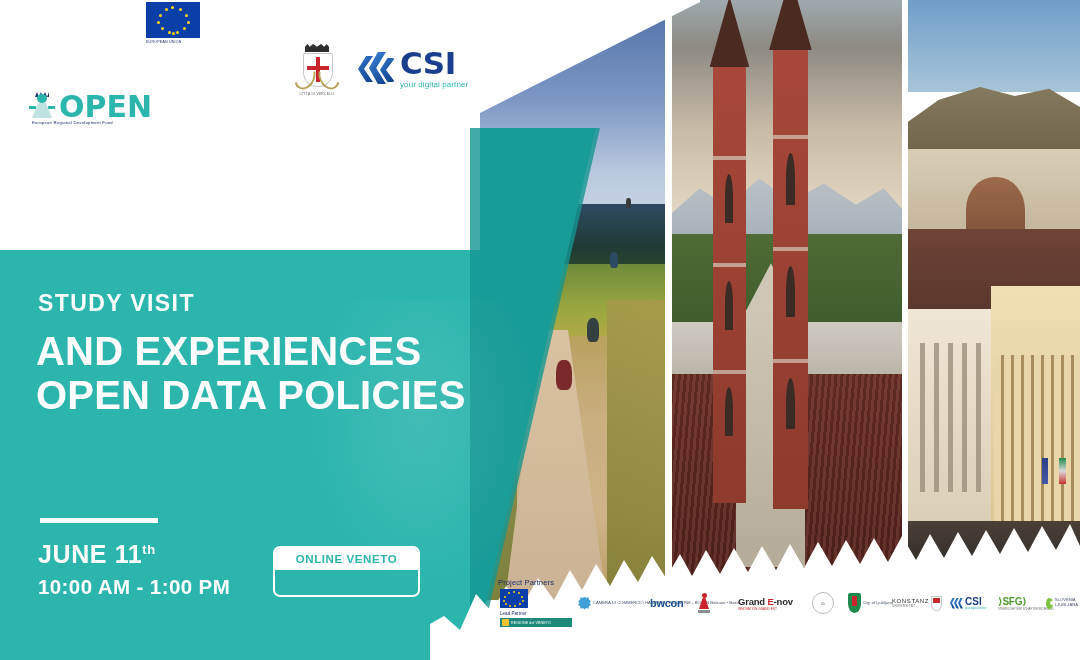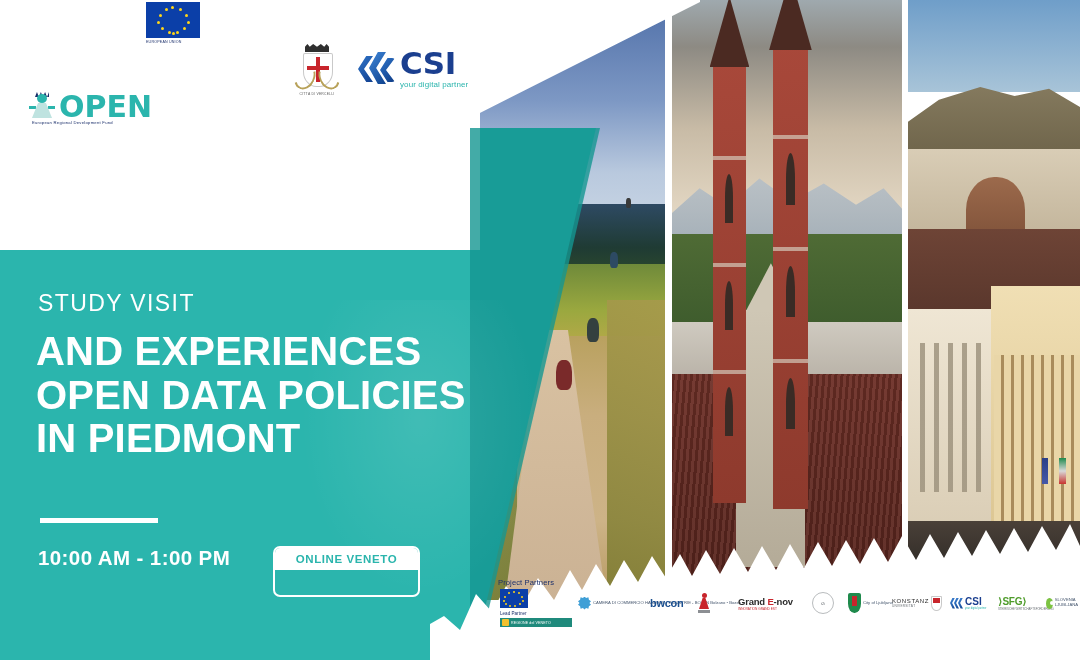--- a/index.html
+++ b/index.html
@@ -169,21 +169,21 @@
     clip-path:polygon(50% 0,100% 0,40% 50%,100% 100%,50% 100%,0 50%);}
   .csi-word{font-family:"DejaVu Sans",sans-serif;font-weight:bold;font-size:31px;
     color:#1b3f8f;line-height:.9;letter-spacing:-.5px;}
   .csi-tag{font-size:8px;color:#2bb5ad;letter-spacing:.1px;margin-top:2px;}
 
   
   #deas-strategy{position:absolute;left:36px;top:203px;z-index:14;}
   #deas-strategy .line1{font-size:22.5px;color:#ffffff;letter-spacing:.2px;}
   #deas-strategy .line2{font-size:9.2px;color:#ffffff;margin-top:7px;letter-spacing:.05px;}
   #study-visit{position:absolute;left:38px;top:290px;z-index:14;
-    font-weight:normal;font-size:23px;color:#ffffff;letter-spacing:1.4px;text-align:center;}
+    font-weight:bold;font-size:23px;color:#ffffff;letter-spacing:1.4px;text-align:center;}
   #main-title{position:absolute;left:36px;top:330px;z-index:14;
     font-weight:bold;font-size:40px;line-height:1.09;color:#ffffff;letter-spacing:.2px;}
   #rule{position:absolute;left:40px;top:518px;width:118px;height:5px;
     background:#ffffff;z-index:14;}
   #date-block{position:absolute;left:38px;top:540px;z-index:14;color:#ffffff;}
   #date-block .d1{font-weight:bold;font-size:25px;letter-spacing:.6px;}
   #date-block .d1 sup{font-size:13px;}
   #date-block .d2{font-weight:bold;font-size:20.5px;letter-spacing:.4px;margin-top:6px;}
 
   
@@ -386,26 +386,28 @@
   <div id="deas-strategy">
     <div class="line1">DEAS - Data Economy Alps Strategy</div>
     <div class="line2">To stimulate participation, competitiveness and new business in Alpine Space</div>
   </div>
 
   <div id="study-visit">STUDY VISIT</div>
 
   <div id="main-title">
     <div>AND EXPERIENCES</div>
     <div>OPEN DATA POLICIES</div>
-    <div>IN PIEDMONT</div>
   </div>
 
   <div id="rule"></div>
 
   <div id="date-block">
+    <div class="d1">
+      <span>JUNE 11</span><sup>th</sup>
+    </div>
     <div class="d2">10:00 AM - 1:00 PM</div>
   </div>
 
   <div id="meeting-box">
     <div id="meeting-label">ONLINE VENETO</div>
   </div>
 
   <div id="mtn-mask">
     <svg viewBox="0 0 650 140" preserveAspectRatio="none" aria-hidden="true">
       <path fill="#ffffff" d="M0,140 L0,104 L14,96 L30,110 L46,74 L62,92 L76,66 L92,86

